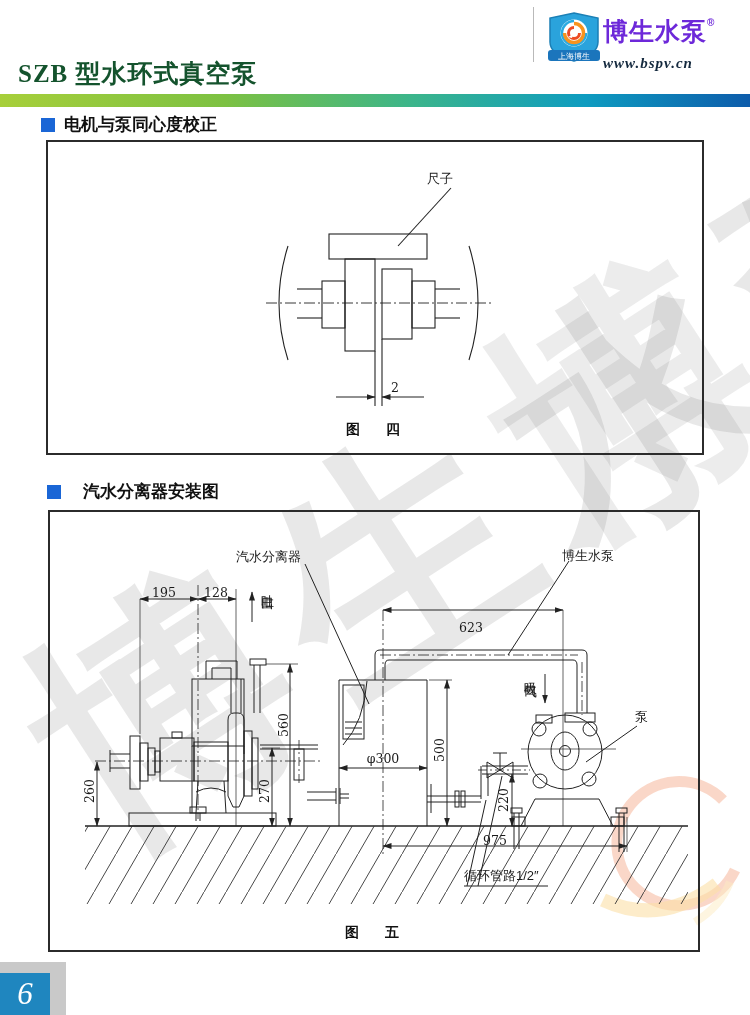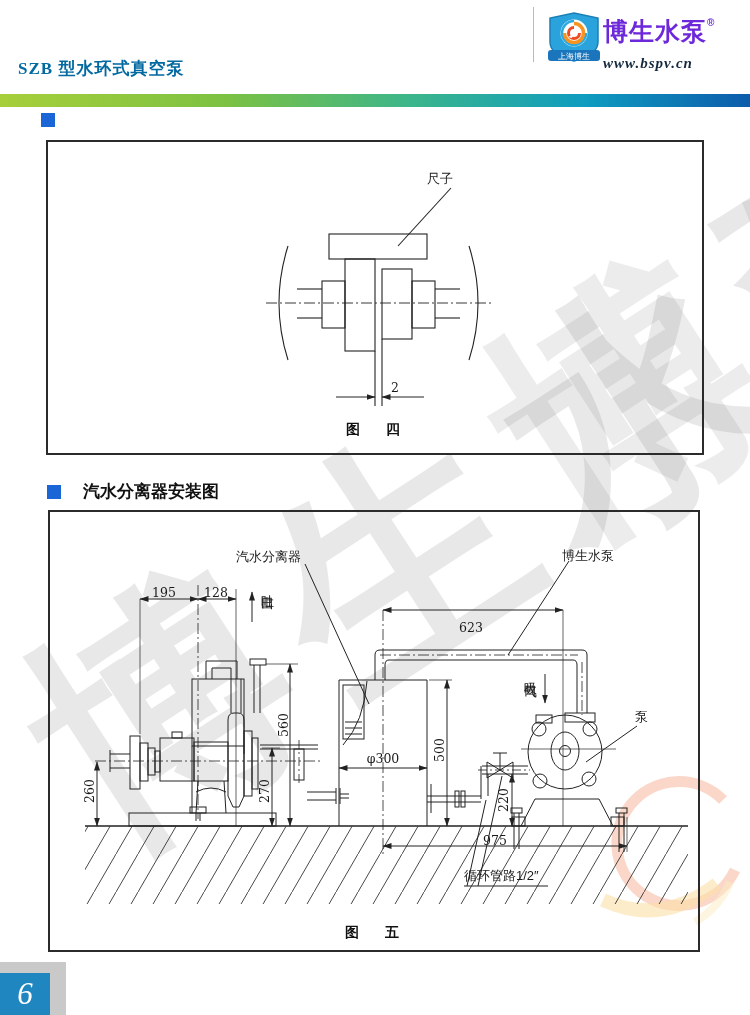--- a/index.html
+++ b/index.html
@@ -6,21 +6,21 @@
   body{font-family:"Liberation Sans",sans-serif;background:#e9e9e9;}
   .page{position:relative;width:750px;height:1015px;background:#ffffff;overflow:hidden;}
   .abs{position:absolute;}
   
   .wm{position:absolute;z-index:0;font-weight:bold;white-space:nowrap;
       color:rgba(110,110,110,0.16);font-size:250px;letter-spacing:28px;
       transform-origin:0 0;transform:rotate(-33deg);pointer-events:none;
       font-family:"Liberation Sans",sans-serif;}
   .wm2{color:rgba(110,110,110,0.13);}
   
-  .title{left:18px;top:57px;font-size:17px;font-weight:bold;color:#0369a1;
+  .title{left:18px;top:57px;font-size:25px;font-weight:bold;color:#14532d;
          letter-spacing:1px;font-family:"Liberation Serif",serif;z-index:3;}
   .divider{left:533px;top:7px;width:1px;height:55px;background:#b9b9b9;z-index:3;}
   .brand{left:603px;top:15px;font-size:25px;font-weight:bold;color:#6d28d9;z-index:3;letter-spacing:1px;}
   .reg{font-size:10px;vertical-align:14px;}
   .site{left:603px;top:43px;font-size:15px;font-weight:bold;font-style:italic;
         color:#14293e;font-family:"Liberation Serif",serif;z-index:3;letter-spacing:1px;margin-top:12px;}
   .gbar{left:0;top:94px;width:750px;height:13px;z-index:2;
         background:linear-gradient(90deg,#a7cf3a 0%,#7cc142 30%,#3bb58b 55%,#0e9cc0 78%,#0d5cab 100%);}
   .sechead{position:absolute;z-index:3;display:flex;align-items:center;gap:9px;}
   .sq{width:14px;height:14px;background:#1a66d6;}
@@ -70,20 +70,21 @@
     <rect x="2" y="38" width="52" height="11" rx="3" fill="#1b75bc"></rect>
     <text x="28" y="46.5" font-size="8" fill="#ffffff" text-anchor="middle">上海博生</text>
   </svg>
   <div class="abs brand"><span>博生水泵</span><span class="reg">®</span></div>
   <div class="abs site">www.bspv.cn</div>
 
   <div class="abs gbar"></div>
 
   <div class="sechead" style="left:41px;top:113px;">
     <div class="sq"></div>
+    <span>电机与泵同心度校正</span>
   </div>
 
   <div class="figbox" style="left:46px;top:140px;width:654px;height:311px;">
     <svg width="654" height="311" viewBox="0 0 654 311">
       <defs>
         <marker id="ah4" markerUnits="userSpaceOnUse" markerWidth="10" markerHeight="8" refX="8.5" refY="3" orient="auto-start-reverse">
           <path d="M0,0 L9,3 L0,6 Z" fill="#222"></path>
         </marker>
       </defs>
       <g stroke="#222" stroke-width="1.1" fill="none">

